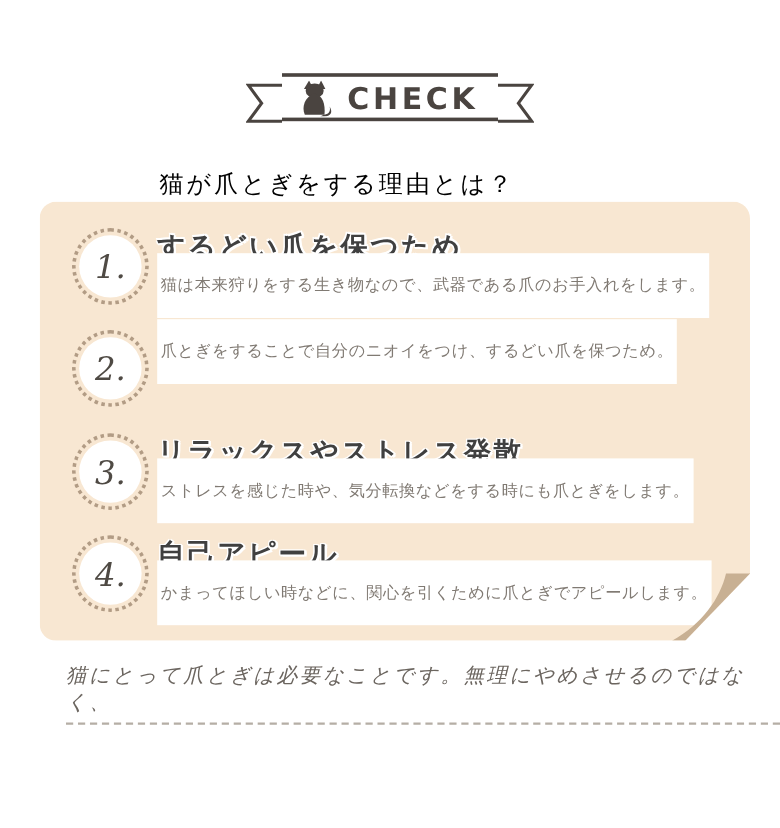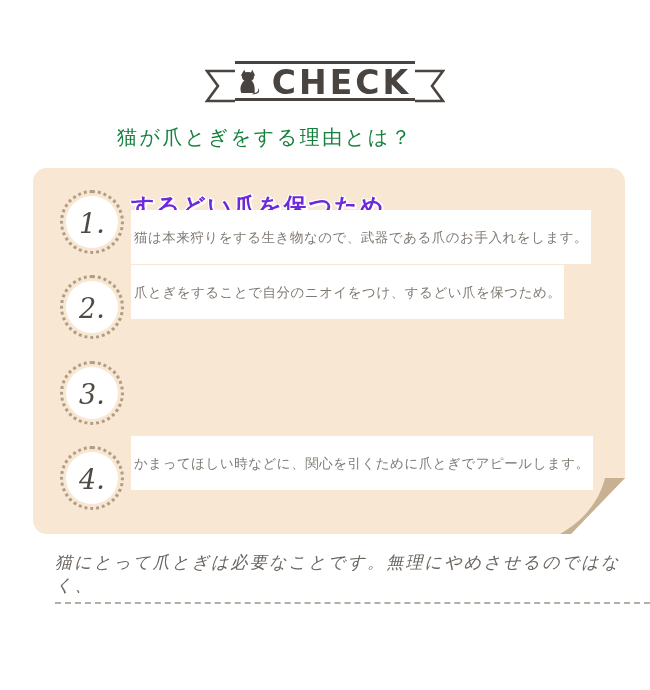--- a/index.html
+++ b/index.html
@@ -21,30 +21,30 @@
     width:172px;height:34px;
     background:#fff;
     border-top:3px solid #4a4440;
     border-bottom:3px solid #4a4440;
     display:flex;align-items:flex-end;justify-content:center;
     gap:12px;
     padding:0 4px;
   }
   .cat-icon{display:block;margin-bottom:1px;}
   .ribbon-label{
-    font-size:33px;font-weight:bold;color:#4a4440;
+    font-size:25px;font-weight:bold;color:#4a4440;
     letter-spacing:3px;line-height:31px;
   }
 
   
   .page-title{
     position:absolute;top:124px;left:0;width:530px;
-    margin:0;text-align:center;
+    margin:16px;text-align:center;
     font-size:20px;font-weight:normal;
-    color:#15803d;letter-spacing:2.5px;
+    color:#000000;letter-spacing:2.5px;
   }
 
   
   .panel{
     position:absolute;left:33px;top:168px;
     width:592px;height:366px;
     background:#f8e7d2;
     border-radius:14px;
     clip-path:polygon(0 0,100% 0,100% calc(100% - 56px),calc(100% - 54px) 100%,0 100%);
   }
@@ -66,21 +66,21 @@
     background:#ffffff;
     display:flex;align-items:center;justify-content:center;
   }
   .num{
     font-family:"DejaVu Serif","Liberation Serif",serif;
     font-style:italic;font-size:27px;color:#4f4a44;
     transform:translateY(1px);
   }
   .reason-texts{padding-top:1px;}
   .reason-heading{
-    font-size:23px;font-weight:bold;color:#6d28d9;
+    font-size:23px;font-weight:bold;color:#404040;
     letter-spacing:2px;line-height:30px;
     text-shadow:1px 1px 0 #fff,-1px -1px 0 #fff,1px -1px 0 #fff,
                 -1px 1px 0 #fff,2px 2px 0 #fff,0 2px 0 #fff,2px 0 0 #fff;
   }
   .reason-desc{margin-top:6px;}
   .reason-desc span{
     background:#ffffff;
     color:#807a73;
     font-size:13.5px;letter-spacing:0.5px;
     padding:19px 3px;
@@ -154,29 +154,36 @@
         </div>
       </div>
     </div>
 
     <div class="reason" style="top:193px;">
       <div class="num-badge">
         <div class="num-inner">
           <span class="num">3.</span>
         </div>
       </div>
+      <div class="reason-texts">
+        <div class="reason-heading">リラックスやストレス発散</div>
+        <div class="reason-desc">
+          <span>ストレスを感じた時や、気分転換などをする時にも爪とぎをします。</span>
+        </div>
+      </div>
     </div>
 
     <div class="reason" style="top:278px;">
       <div class="num-badge">
         <div class="num-inner">
           <span class="num">4.</span>
         </div>
       </div>
       <div class="reason-texts">
+        <div class="reason-heading">自己アピール</div>
         <div class="reason-desc">
           <span>かまってほしい時などに、関心を引くために爪とぎでアピールします。</span>
         </div>
       </div>
     </div>
 
     <svg class="fold-svg" width="70" height="70" viewBox="0 0 70 70">
       <path d="M50,14 C45,35 30,56 5,70 L70,70 L70,14 Z" fill="#c8b093"></path>
     </svg>
   </div>

